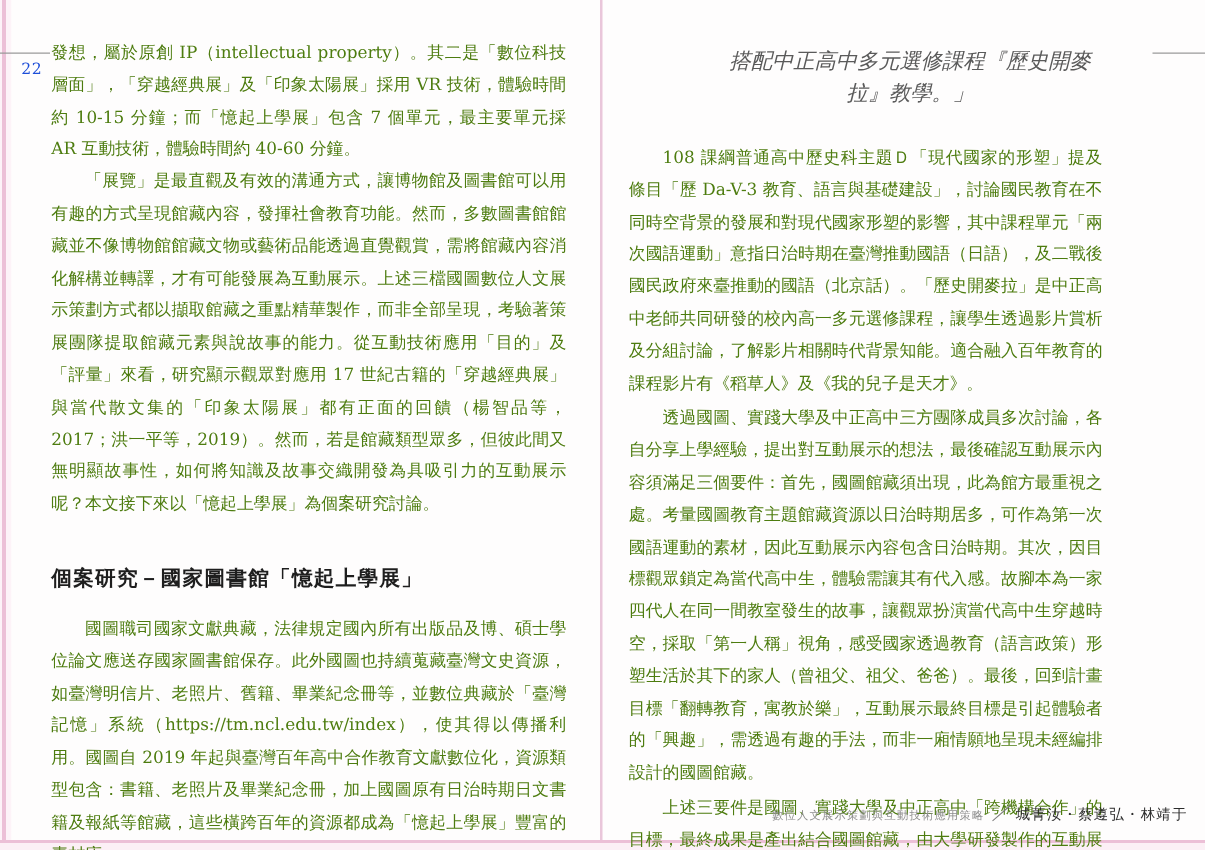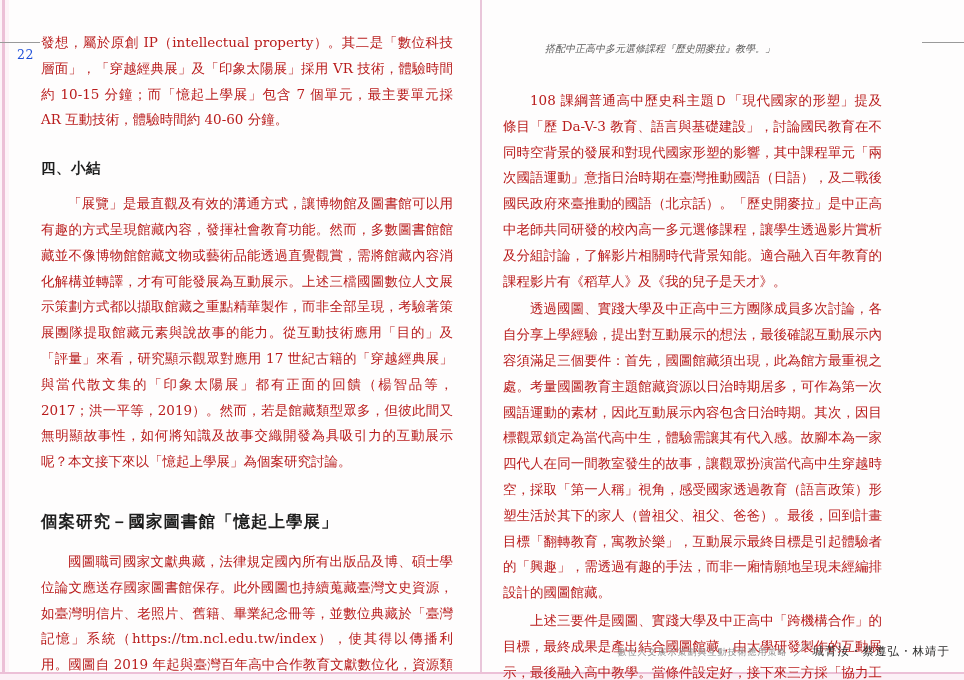--- a/index.html
+++ b/index.html
@@ -34,39 +34,39 @@
   .pagenum.left{left:17px;}
   .pagenum.right{left:986px;}
   
   .page{position:absolute;top:30px;}
   .page.lp{left:41px;width:412px;}
   .page.rp{left:503px;width:379px;}
   p{
     margin:0;padding:0;
     font-size:13.5px;line-height:25.8px;
     text-align:justify;text-justify:inter-ideograph;
-    color:#b91c1c;
+    color:#4d7c0f;
   }
   p.indent{text-indent:2em;}
   h2.case-title{
     margin:34px 0 16px 0;font-size:16.5px;line-height:24px;
     font-family:"Liberation Sans","DejaVu Sans",sans-serif;
     font-weight:bold;color:#1e1e1e;letter-spacing:1px;
   }
   h3.subhead{
     margin:24px 0 12px 0;font-size:14.5px;line-height:22px;
     font-family:"Liberation Sans","DejaVu Sans",sans-serif;
     font-weight:bold;color:#1e1e1e;letter-spacing:.5px;
   }
   .quote{
     margin:10px 0 0 3.6em;
     font-style:italic;color:#5a5a5a;
-    font-size:10px;line-height:26px;
+    font-size:17px;line-height:26px;
     font-family:"DejaVu Serif","Liberation Serif",serif;
-    text-align:left;
+    text-align:center;
   }
   .quote.cont{margin:6px 0 26px 4.2em;}
   
   .footer{
     position:absolute;top:640px;right:14px;
     display:flex;align-items:flex-end;white-space:nowrap;padding-left:25px;
   }
   .footer .ftitle{
     font-size:9px;color:#8d8d8d;letter-spacing:1px;
     font-family:"DejaVu Serif",serif;
@@ -86,21 +86,20 @@
 <div class="bottom-band"></div>
 <div class="gutter-line"></div>
 
 <div class="pn-rule left"></div>
 <div class="pagenum left">22</div>
 <div class="pn-rule right"></div>
 <div class="pagenum right">23</div>
 
 <div class="page lp">
   <p>發想，屬於原創 IP（intellectual property）。其二是「數位科技層面」，「穿越經典展」及「印象太陽展」採用 VR 技術，體驗時間約 10-15 分鐘；而「憶起上學展」包含 7 個單元，最主要單元採 AR 互動技術，體驗時間約 40-60 分鐘。</p>
-  <h3 class="subhead">四、小結</h3>
   <p class="indent">「展覽」是最直觀及有效的溝通方式，讓博物館及圖書館可以用有趣的方式呈現館藏內容，發揮社會教育功能。然而，多數圖書館館藏並不像博物館館藏文物或藝術品能透過直覺觀賞，需將館藏內容消化解構並轉譯，才有可能發展為互動展示。上述三檔國圖數位人文展示策劃方式都以擷取館藏之重點精華製作，而非全部呈現，考驗著策展團隊提取館藏元素與說故事的能力。從互動技術應用「目的」及「評量」來看，研究顯示觀眾對應用 17 世紀古籍的「穿越經典展」與當代散文集的「印象太陽展」都有正面的回饋（楊智品等，2017；洪一平等，2019）。然而，若是館藏類型眾多，但彼此間又無明顯故事性，如何將知識及故事交織開發為具吸引力的互動展示呢？本文接下來以「憶起上學展」為個案研究討論。</p>
   <h2 class="case-title">個案研究－國家圖書館「憶起上學展」</h2>
   <p class="indent">國圖職司國家文獻典藏，法律規定國內所有出版品及博、碩士學位論文應送存國家圖書館保存。此外國圖也持續蒐藏臺灣文史資源，如臺灣明信片、老照片、舊籍、畢業紀念冊等，並數位典藏於「臺灣記憶」系統（https://tm.ncl.edu.tw/index），使其得以傳播利用。國圖自 2019 年起與臺灣百年高中合作教育文獻數位化，資源類型包含：書籍、老照片及畢業紀念冊，加上國圖原有日治時期日文書籍及報紙等館藏，這些橫跨百年的資源都成為「憶起上學展」豐富的素材庫。</p>
 
 </div>
 
 <div class="page rp">
   <p class="quote cont">搭配中正高中多元選修課程『歷史開麥拉』教學。」</p>
   <p class="indent">108 課綱普通高中歷史科主題Ｄ「現代國家的形塑」提及條目「歷 Da-V-3 教育、語言與基礎建設」，討論國民教育在不同時空背景的發展和對現代國家形塑的影響，其中課程單元「兩次國語運動」意指日治時期在臺灣推動國語（日語），及二戰後國民政府來臺推動的國語（北京話）。「歷史開麥拉」是中正高中老師共同研發的校內高一多元選修課程，讓學生透過影片賞析及分組討論，了解影片相關時代背景知能。適合融入百年教育的課程影片有《稻草人》及《我的兒子是天才》。</p>
   <p class="indent" style="margin-top:2px">透過國圖、實踐大學及中正高中三方團隊成員多次討論，各自分享上學經驗，提出對互動展示的想法，最後確認互動展示內容須滿足三個要件：首先，國圖館藏須出現，此為館方最重視之處。考量國圖教育主題館藏資源以日治時期居多，可作為第一次國語運動的素材，因此互動展示內容包含日治時期。其次，因目標觀眾鎖定為當代高中生，體驗需讓其有代入感。故腳本為一家四代人在同一間教室發生的故事，讓觀眾扮演當代高中生穿越時空，採取「第一人稱」視角，感受國家透過教育（語言政策）形塑生活於其下的家人（曾祖父、祖父、爸爸）。最後，回到計畫目標「翻轉教育，寓教於樂」，互動展示最終目標是引起體驗者的「興趣」，需透過有趣的手法，而非一廂情願地呈現未經編排設計的國圖館藏。</p>

